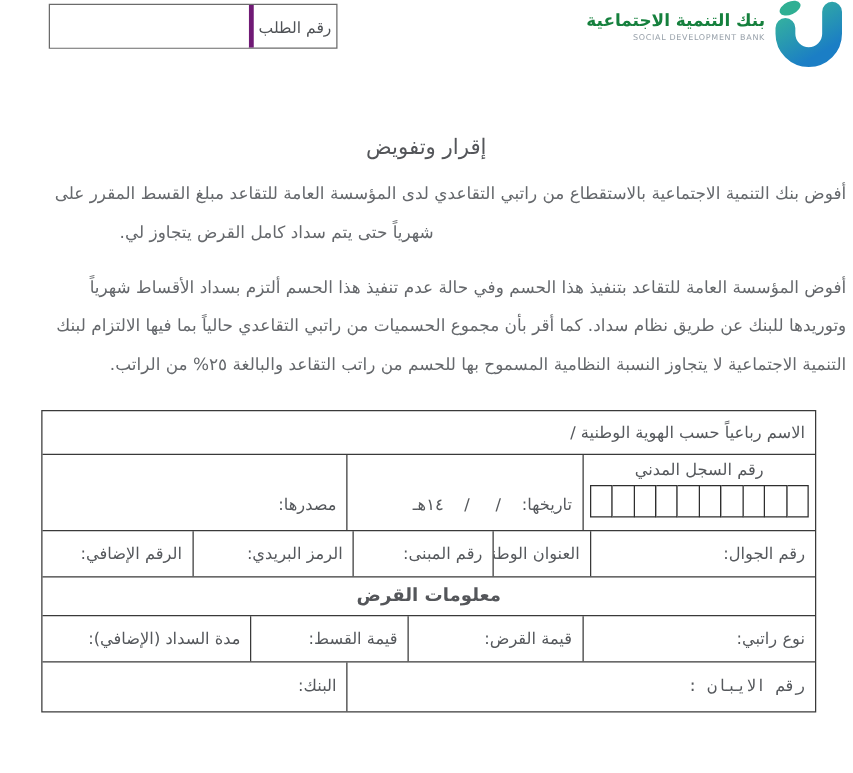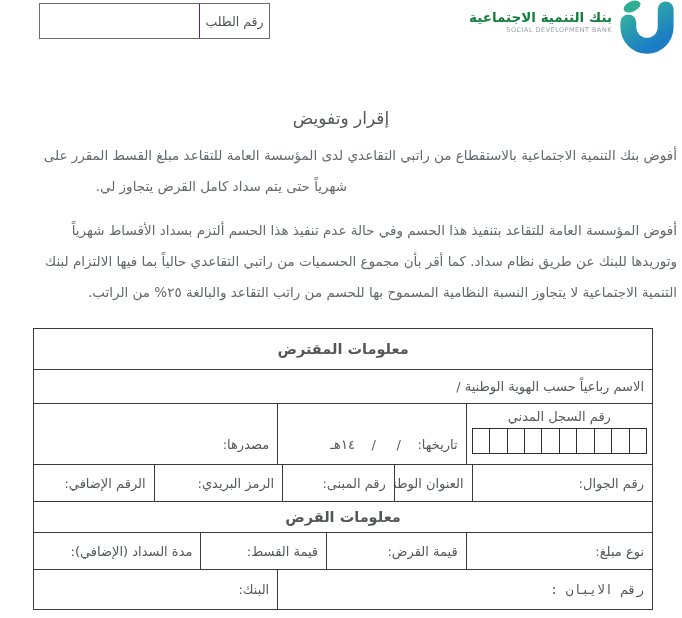--- a/index.html
+++ b/index.html
@@ -6,21 +6,21 @@
   .page{
     position:relative;width:682px;height:618px;background:#fff;overflow:hidden;
     direction:rtl;font-family:"DejaVu Sans","Liberation Sans",sans-serif;
   }
   
   .request-box{
     position:absolute;left:39px;top:3px;width:231px;height:36px;
     border:1px solid #6b6b6b;display:flex;box-sizing:border-box;
   }
   .request-label{
-    width:70px;box-sizing:border-box;border-left:1px solid #701a75;
+    width:70px;box-sizing:border-box;border-left:4px solid #701a75;
     display:flex;align-items:center;justify-content:center;
     font-size:12.5px;color:#4f5256;
   }
   .request-input{flex:1;background:#fff;}
   
   .logo-mark{position:absolute;right:4px;top:0;width:62px;height:56px;}
   .logo-text{position:absolute;right:70px;top:9px;text-align:right;}
   .logo-ar{font-size:13.5px;font-weight:bold;color:#15803d;line-height:17px;}
   .logo-en{direction:ltr;font-size:6.4px;letter-spacing:0.55px;color:#98a1aa;line-height:9px;}
   
@@ -94,23 +94,20 @@
   </div>
 
   <div class="para p2">
     <div class="line">أفوض المؤسسة العامة للتقاعد بتنفيذ هذا الحسم وفي حالة عدم تنفيذ هذا الحسم ألتزم بسداد الأقساط شهرياً</div>
     <div class="line">وتوريدها للبنك عن طريق نظام سداد. كما أقر بأن مجموع الحسميات من راتبي التقاعدي حالياً بما فيها الالتزام لبنك</div>
     <div class="line">التنمية الاجتماعية لا يتجاوز النسبة النظامية المسموح بها للحسم من راتب التقاعد والبالغة ٢٥% من الراتب.</div>
   </div>
 
   <div class="tbl">
 
-    <div class="trow h40">
-      <div class="tcell sec-header" style="flex:1">معلومات المقترض</div>
-    </div>
 
     <div class="trow h34">
       <div class="tcell" style="flex:1">
         <span>الاسم رباعياً حسب الهوية الوطنية /</span>
       </div>
     </div>
 
     <div class="trow h61">
       <div class="tcell civil-cell w186">
         <div class="civil-label">رقم السجل المدني</div>
@@ -152,21 +149,21 @@
         <span>الرقم الإضافي:</span>
       </div>
     </div>
 
     <div class="trow h31">
       <div class="tcell sec-header" style="flex:1">معلومات القرض</div>
     </div>
 
     <div class="trow h37">
       <div class="tcell w186">
-        <span>نوع مبلغ:</span>
+        <span>نوع راتبي:</span>
       </div>
       <div class="tcell w140">
         <span>قيمة القرض:</span>
       </div>
       <div class="tcell w126">
         <span>قيمة القسط:</span>
       </div>
       <div class="tcell w168">
         <span>مدة السداد (الإضافي):</span>
       </div>

